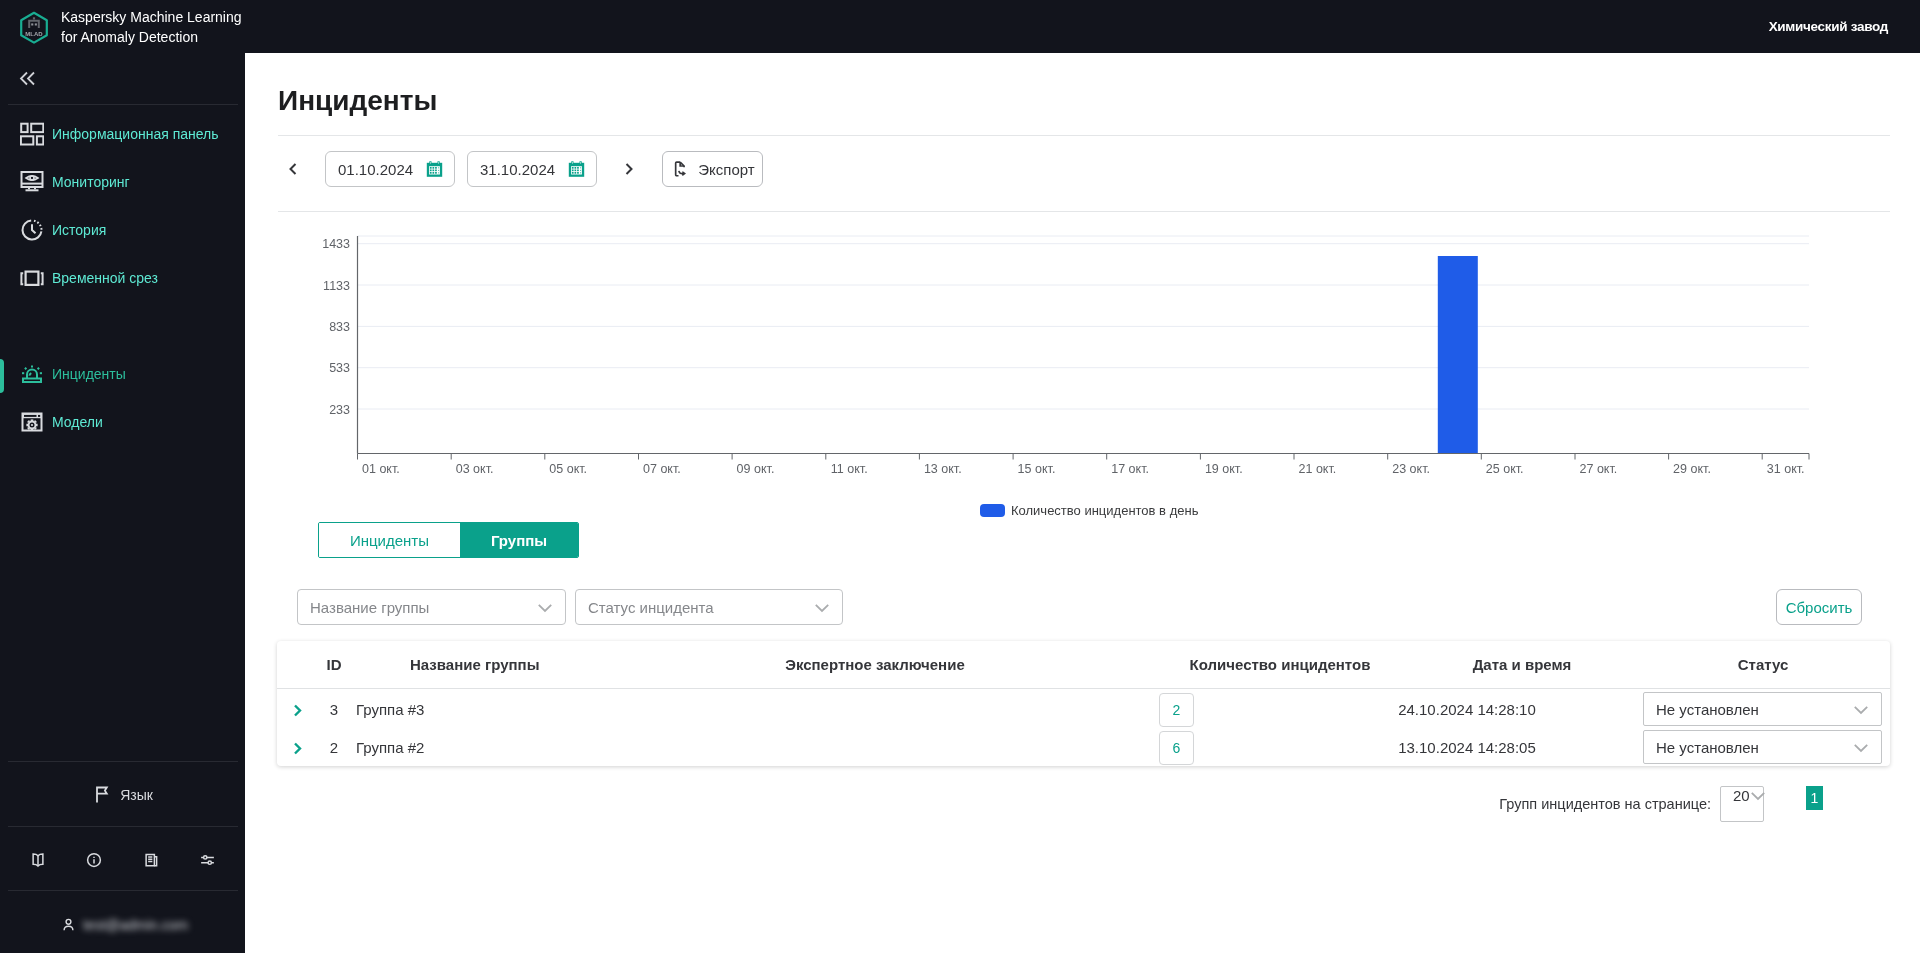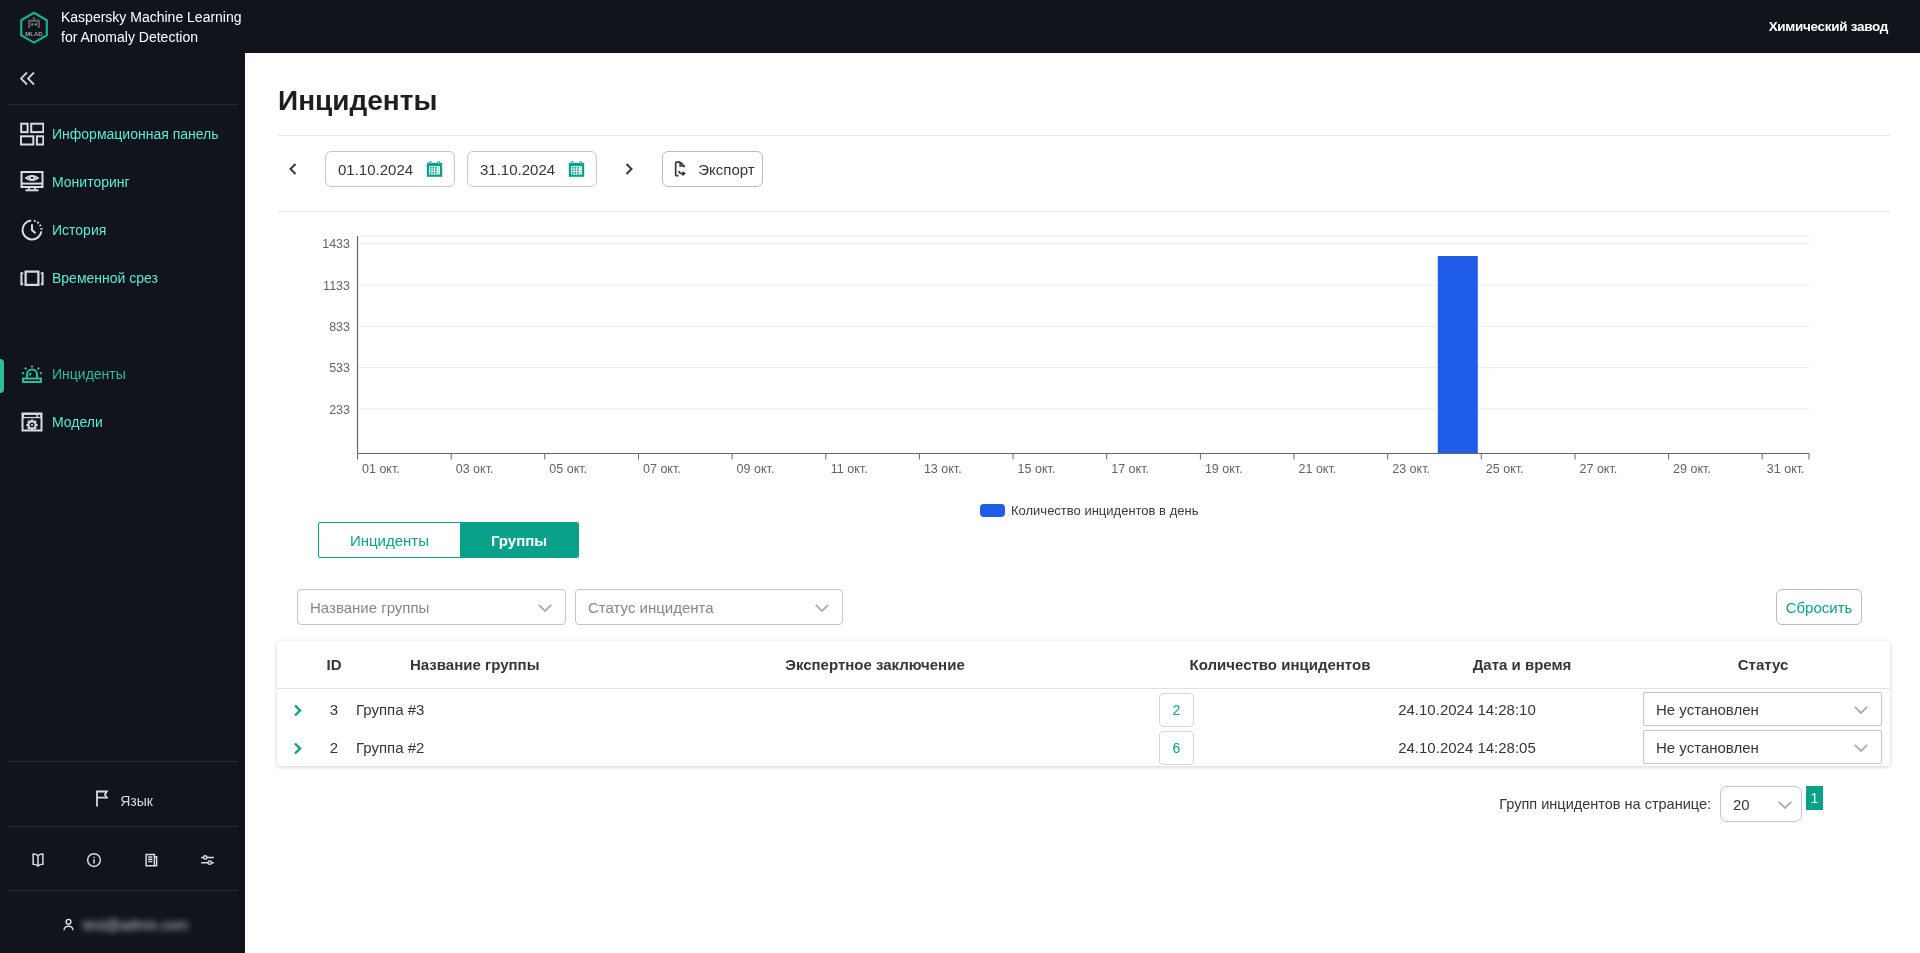--- a/index.html
+++ b/index.html
@@ -37,22 +37,22 @@
 .th{position:absolute;top:0;line-height:48px;white-space:nowrap;}
 .td{position:absolute;font-size:15px;color:#35363a;white-space:nowrap;}
 .badge{position:absolute;width:35px;height:34px;border:1px solid #d4d6d8;border-radius:4px;background:#fff;
   display:flex;align-items:center;justify-content:center;font-size:14px;color:#0aa18b;}
 .statussel{position:absolute;width:239px;height:34px;border:1px solid #c3c5c7;border-radius:2px;background:#fff;
   display:flex;align-items:center;padding:0 12px;font-size:15px;color:#35363a;}
 .statussel .chev{margin-left:auto;}
 .legend{position:absolute;left:729px;top:450px;display:flex;align-items:center;padding-left:6px;}
 .legend .sq{width:25px;height:13px;background:#1f5ce8;border-radius:4px;margin-right:6px;}
 .legend .lt{font-size:13px;color:#3a3b3d;}
-.pagesel{position:absolute;left:1475px;top:733px;width:82px;height:36px;border:1px solid #c3c5c7;border-radius:7px;
-  display:flex;align-items:center;padding:0 8px 0 12px;font-size:15px;color:#35363a;}
+.pagesel{position:absolute;left:1475px;top:733px;width:44px;height:36px;border:1px solid #c3c5c7;border-radius:2px;
+  display:flex;align-items:flex-start;padding:0 8px 0 12px;font-size:15px;color:#35363a;}
 .pnum{position:absolute;left:1561px;top:733px;width:17px;height:24px;background:#0aa18b;color:#fff;
   font-size:14px;display:flex;align-items:center;justify-content:center;}
 .ptext{position:absolute;top:743px;left:1166px;width:300px;text-align:right;font-size:14.5px;color:#35363a;}
 </style>
 </head>
 <body>
 <div id="topbar">
     <div class="org">Химический завод</div>
   </div>
 <div id="sidebar">
@@ -122,21 +122,21 @@
           <path d="M8 11 L9.2 12.2"></path>
           <path d="M14.8 17.8 L16 19"></path>
           <path d="M16 11 L14.8 12.2"></path>
           <path d="M9.2 17.8 L8 19"></path>
         </g>
         <circle cx="12" cy="15" r="4.4" fill="#d9dbdf"></circle>
         <circle cx="12" cy="15" r="2.5" fill="#12141c"></circle>
         <circle cx="12" cy="15" r="1.1" fill="#d9dbdf"></circle>
       </svg>Модели</div>
   <div class="sdiv" style="top:761px"></div>
-  <div style="position:absolute;top:781px;left:0;width:245px;display:flex;align-items:flex-end;justify-content:center;font-size:14px;color:#d9dbdf;height:28px;">
+  <div style="position:absolute;top:781px;left:0;width:245px;display:flex;align-items:center;justify-content:center;font-size:14px;color:#d9dbdf;height:28px;">
     <svg width="20" height="20" viewBox="0 0 20 20" fill="none" stroke="#d9dbdf" stroke-width="1.8" style="margin-right:8px">
         <path d="M5 17.5 V2.5 H14.8 L12.9 5.6 L14.8 8.7 H5"></path>
       </svg>Язык</div>
   <div class="sdiv" style="top:826px"></div>
   <div class="sdiv" style="top:890px"></div>
   <div style="position:absolute;top:851px;left:0;width:245px;height:18px;">
     <svg style="position:absolute;left:29px" width="18" height="18" viewBox="0 0 24 24" fill="none" stroke="#d9dbdf" stroke-width="2">
         <path d="M12 6.3 C10.4 4.5 8.2 4 5.5 4 V17.7 c2.7 0 4.9 .5 6.5 2.3 c1.6 -1.8 3.8 -2.3 6.5 -2.3 V4 c-2.7 0 -4.9 .5 -6.5 2.3 Z"></path>
         <path d="M12 6.3 V20"></path>
       </svg>
@@ -305,21 +305,21 @@
   <div class="td" style="left:1090px;top:60px;width:200px;text-align:center">24.10.2024 14:28:10</div>
   <div class="statussel" style="left:1366px;top:51px">Не установлен<span class="chev"><svg width="16" height="10" viewBox="0 0 16 10">
             <path d="M1.8 1.8 L8 8 L14.2 1.8" fill="none" stroke="#aaacae" stroke-width="1.8"></path>
           </svg></span></div>
   <svg style="position:absolute;left:16px;top:101px" width="10" height="13" viewBox="0 0 10 13">
         <path d="M2 1.5 L7 6.5 L2 11.5" fill="none" stroke="#0aa18b" stroke-width="2.4"></path>
       </svg>
   <div class="td" style="left:49px;top:98px;width:16px;text-align:center">2</div>
   <div class="td" style="left:79px;top:98px">Группа #2</div>
   <div class="badge" style="left:882px;top:90px">6</div>
-  <div class="td" style="left:1090px;top:98px;width:200px;text-align:center">24.10.2024 14:28:05</div>
+  <div class="td" style="left:1090px;top:98px;width:200px;text-align:center">13.10.2024 14:28:05</div>
   <div class="statussel" style="left:1366px;top:89px">Не установлен<span class="chev"><svg width="16" height="10" viewBox="0 0 16 10">
             <path d="M1.8 1.8 L8 8 L14.2 1.8" fill="none" stroke="#aaacae" stroke-width="1.8"></path>
           </svg></span></div>
 </div>
 <div class="ptext">Групп инцидентов на странице:</div>
 <div class="pagesel">20<span style="margin-left:auto"><svg width="16" height="10" viewBox="0 0 16 10">
           <path d="M1.8 1.8 L8 8 L14.2 1.8" fill="none" stroke="#aaacae" stroke-width="1.8"></path>
         </svg></span></div>
 <div class="pnum">1</div>
 </div>

